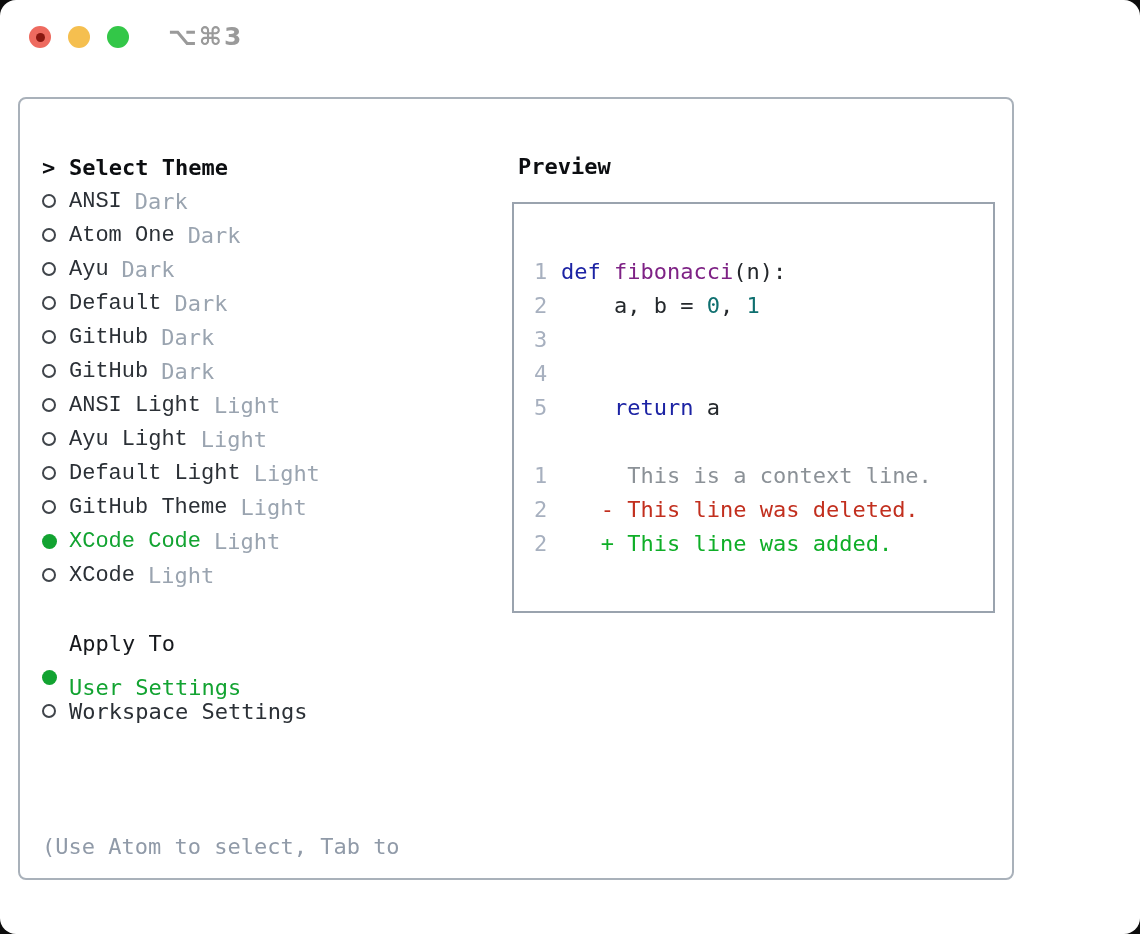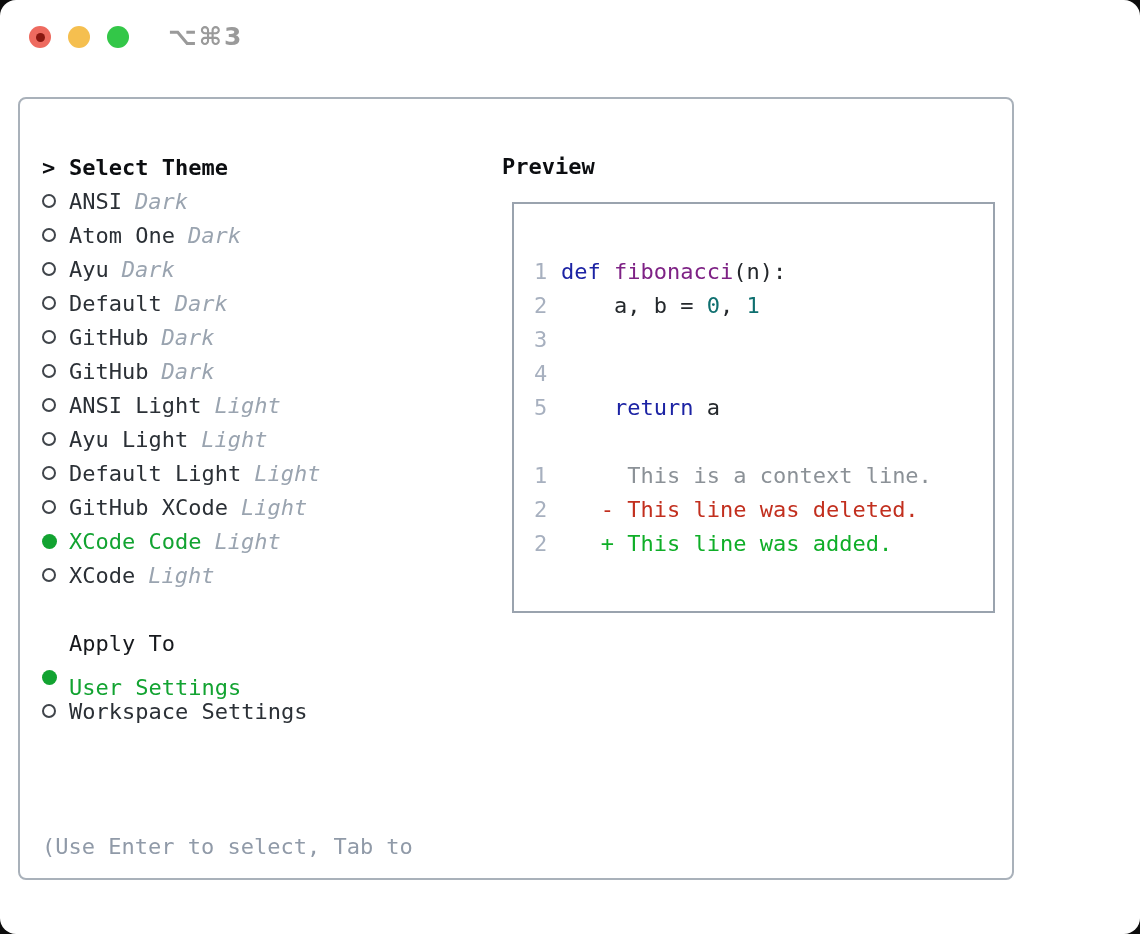--- a/index.html
+++ b/index.html
@@ -27,31 +27,31 @@
   
   .left-col { position:absolute; left:22px; top:51px; font-size:22px; }
   .row { display:flex; align-items:center; height:34px; }
   .marker { display:inline-flex; width:27px; align-items:center; flex:0 0 27px; }
   .prompt { font-weight:bold; color:#0c0e11; }
   .h-label { font-weight:bold; color:#0c0e11; }
   .apply-label { color:#17191d; }
   .radio { display:inline-block; }
   .radio-off { width:14px; height:14px; border:2px solid #40454b; border-radius:50%; }
   .radio-on  { width:15px; height:15px; background:var(--accent-green); border-radius:50%; }
-  .t-name { color:var(--text-dark); white-space:pre; }
+  .t-name { color:var(--text-dark); white-space:pre;font-family:Liberation Mono, monospace; }
   .theme-row.selected .t-name { color:var(--accent-green); }
-  .t-tag { color:var(--muted-gray); margin-left:13px; white-space:pre;font-style:italic; }
+  .t-tag { color:var(--muted-gray); margin-left:13px; white-space:pre; }
   .o-name { color:var(--text-dark); white-space:pre; }
   .apply-row.selected .o-name { color:var(--accent-green);margin-top:21px; }
   .spacer { height:34px; }
   .hint { color:var(--hint-gray); line-height:34px; white-space:pre; }
 
   
   .right-col { position:absolute; left:482px; top:51px; font-size:22px; }
-  .preview-title { font-weight:bold; color:#0c0e11; height:34px; line-height:34px; }
+  .preview-title { font-weight:bold; color:#0c0e11; height:34px; line-height:34px;margin-left:16px; }
   .preview-box { position:absolute; left:10px; top:52px; width:483px; height:411px;
                  border:2px solid #9aa3ae; background:#fff; padding:50px 0 0 20px; }
   .cline { display:flex; height:34px; align-items:center; }
   .gutter { display:inline-block; width:14px; flex:0 0 14px; margin-right:13px;
             color:var(--line-number-gray); text-align:left; }
   .ctext { white-space:pre; color:#24282c; }
   .tk-kw  { color:var(--keyword-blue); }
   .tk-fn  { color:var(--function-purple); }
   .tk-num { color:var(--literal-teal); }
   .tk-pl  { color:#24282c; }
@@ -142,21 +142,21 @@
     <span class="marker">
               <span class="radio radio-off"></span>
             </span>
     <span class="t-name">Default Light</span>
     <span class="t-tag">Light</span>
   </div>
           <div class="row theme-row">
     <span class="marker">
               <span class="radio radio-off"></span>
             </span>
-    <span class="t-name">GitHub XCode</span>
+    <span class="t-name">GitHub Theme</span>
     <span class="t-tag">Light</span>
   </div>
           <div class="row theme-row selected">
     <span class="marker">
               <span class="radio radio-on"></span>
             </span>
     <span class="t-name">XCode Code</span>
     <span class="t-tag">Light</span>
   </div>
           <div class="row theme-row">
@@ -181,21 +181,21 @@
   </div>
           <div class="row apply-row">
     <span class="marker">
               <span class="radio radio-off"></span>
             </span>
     <span class="o-name">Workspace Settings</span>
   </div>
         </div>
       <div class="spacer"></div>
       <div class="hint">
-        <div>(Use Enter to select, Tab to</div>
+        <div>(Use Atom to select, Tab to</div>
         <div>change focus)</div>
       </div>
     </div>
 
     <div class="right-col">
       <div class="preview-title">Preview</div>
       <div class="preview-box">
         <div id="code-lines">
             <div class="cline">
     <span class="gutter">1</span>

